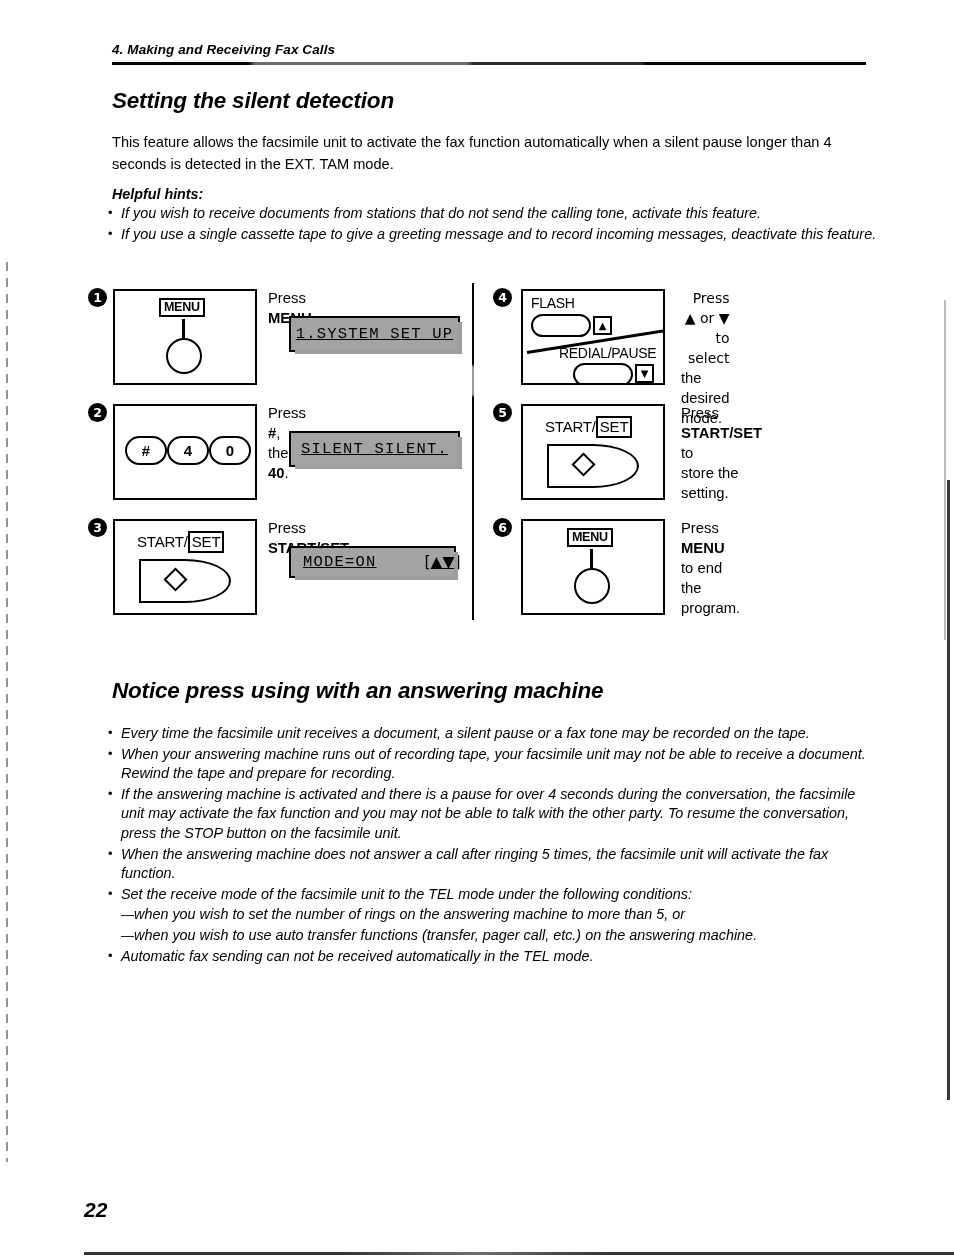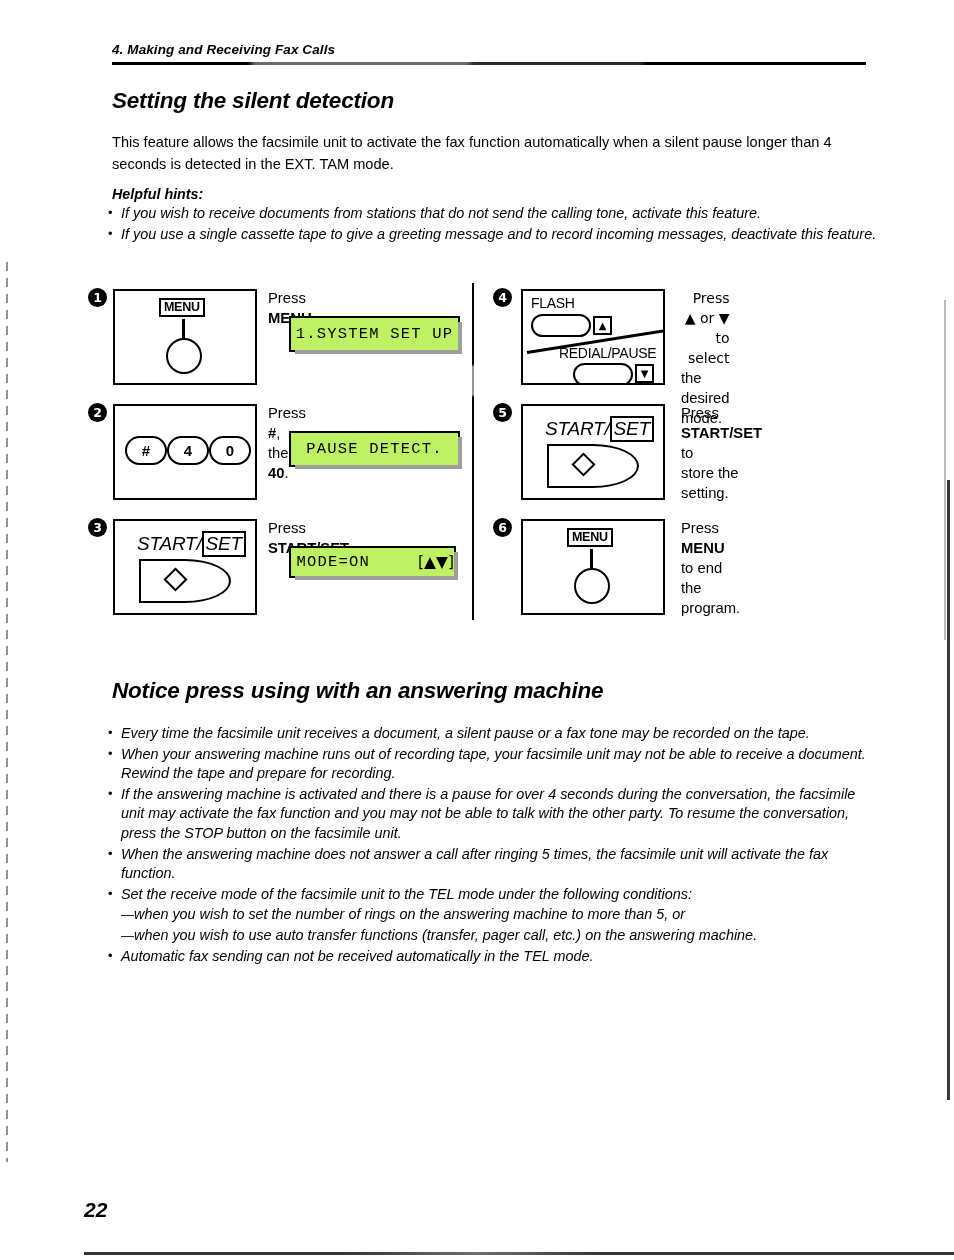--- a/index.html
+++ b/index.html
@@ -175,28 +175,29 @@
     position: absolute;
     font-size: 14.8px;
     line-height: 20px;
   }
   .instr b { font-weight: bold; }
 
   
   .lcd {
     position: absolute;
     border: 2px solid #000;
-    background: #bef264;
+    background: #a3a3a3;
     font-family: "Liberation Mono", "DejaVu Sans Mono", monospace;
     font-size: 15.5px;
     letter-spacing: 1.2px;
     display: flex;
     align-items: center;
     justify-content: center;
     white-space: pre;
+    text-decoration: underline;
   }
   .lcd::after {
     content: "";
     position: absolute;
     left: 4px; top: 100%;
     width: 100%; height: 4px;
     background: #9d9d9d;
   }
   .lcd::before {
     content: "";
@@ -223,25 +224,24 @@
   }
   .menu-circle {
     position: absolute;
     border: 2.5px solid #000;
     border-radius: 50%;
   }
 
   
   .ss-text {
     position: absolute;
-    font-size: 19px;
+    font-size: 15px;
     font-weight: 500;
     letter-spacing: -0.2px;
     white-space: nowrap;
-    font-style: italic;
   }
   .ss-text .boxed {
     border: 2px solid #000;
     padding: 0 2px 1px 2px;
   }
   .ss-key {
     position: absolute;
     border: 2.5px solid #000;
     border-radius: 0 50% 50% 0 / 0 50% 50% 0;
     background: #fff;
@@ -349,35 +349,35 @@
   <div class="step-num">2</div>
   <div class="panel-shadow" style="left:119px; top:7px; width:142px; height:94px;"></div>
   <div class="panel" style="left:25px; top:1px; width:140px; height:92px;">
     <div class="pill" style="left:10px; top:30px; width:38px; height:25px;">#</div>
     <div class="pill" style="left:52px; top:30px; width:38px; height:25px;">4</div>
     <div class="pill" style="left:94px; top:30px; width:38px; height:25px;">0</div>
   </div>
   <div class="instr" style="left:180px; top:0px;">
     <span>Press </span><b>#</b><span>, then </span><b>40</b><span>.</span>
   </div>
-  <div class="lcd" style="left:201px; top:28px; width:167px; height:32px;">PAUSE DETECT.</div>
+  <div class="lcd" style="left:201px; top:28px; width:167px; height:32px;">SILENT SILENT.</div>
 </div>
 
 <div class="step" style="left:88px; top:518px;">
   <div class="step-num">3</div>
   <div class="panel-shadow" style="left:119px; top:7px; width:142px; height:94px;"></div>
   <div class="panel" style="left:25px; top:1px; width:140px; height:92px;">
     <div class="ss-text" style="left:22px; top:12px;"><span>START/</span><span class="boxed">SET</span></div>
     <div class="ss-key" style="left:24px; top:38px; width:88px; height:40px;"></div>
     <div class="ss-diamond" style="left:52px; top:50px;"></div>
   </div>
   <div class="instr" style="left:180px; top:0px;">
     <span>Press </span><b>START/SET</b><span>.</span>
   </div>
-  <div class="lcd" style="left:201px; top:28px; width:167px; height:32px; justify-content:flex-end; padding-left:12px; box-sizing:border-box;gap:24px;">
+  <div class="lcd" style="left:201px; top:28px; width:167px; height:32px; justify-content:flex-start; padding-left:12px; box-sizing:border-box;gap:24px;">
     <span>MODE=ON</span><span style="display:inline-block;width:18px;"></span><span style="font-family:'DejaVu Sans',sans-serif;letter-spacing:0;">[▲▼]</span>
   </div>
 </div>
 
 <div class="step" style="left:493px; top:288px;">
   <div class="step-num">4</div>
   <div class="panel-shadow" style="left:34px; top:7px; width:142px; height:94px;"></div>
   <div class="panel" style="left:28px; top:1px; width:140px; height:92px; overflow:hidden;">
     <div class="fl-text" style="left:8px; top:4px;">FLASH</div>
     <div class="fl-pill" style="left:8px; top:23px; width:56px; height:19px;"></div>

